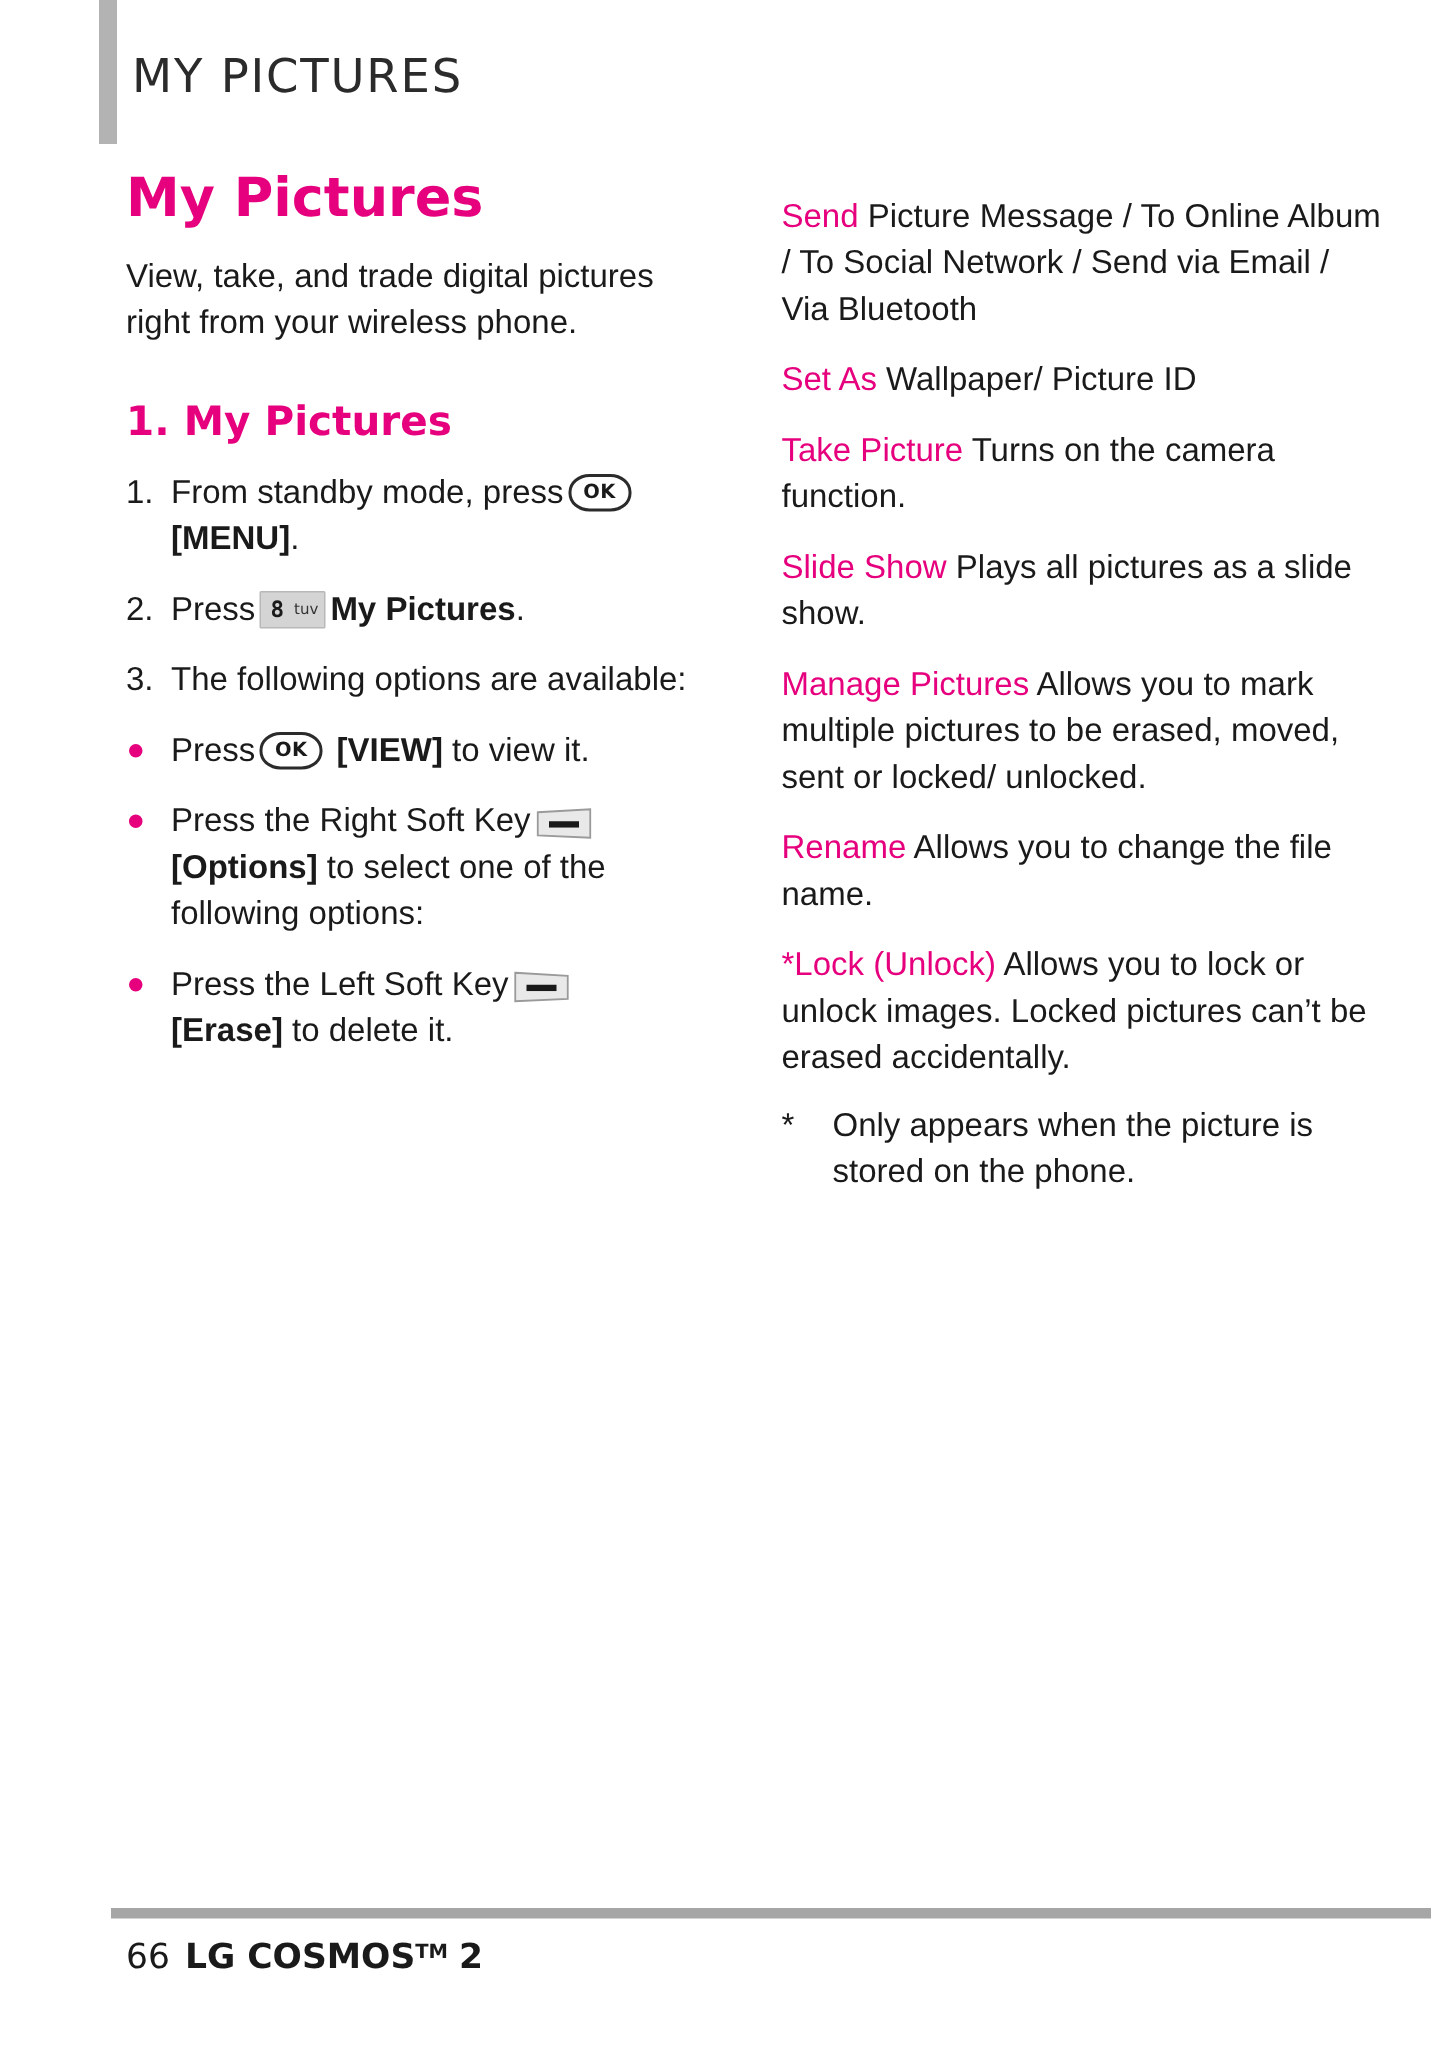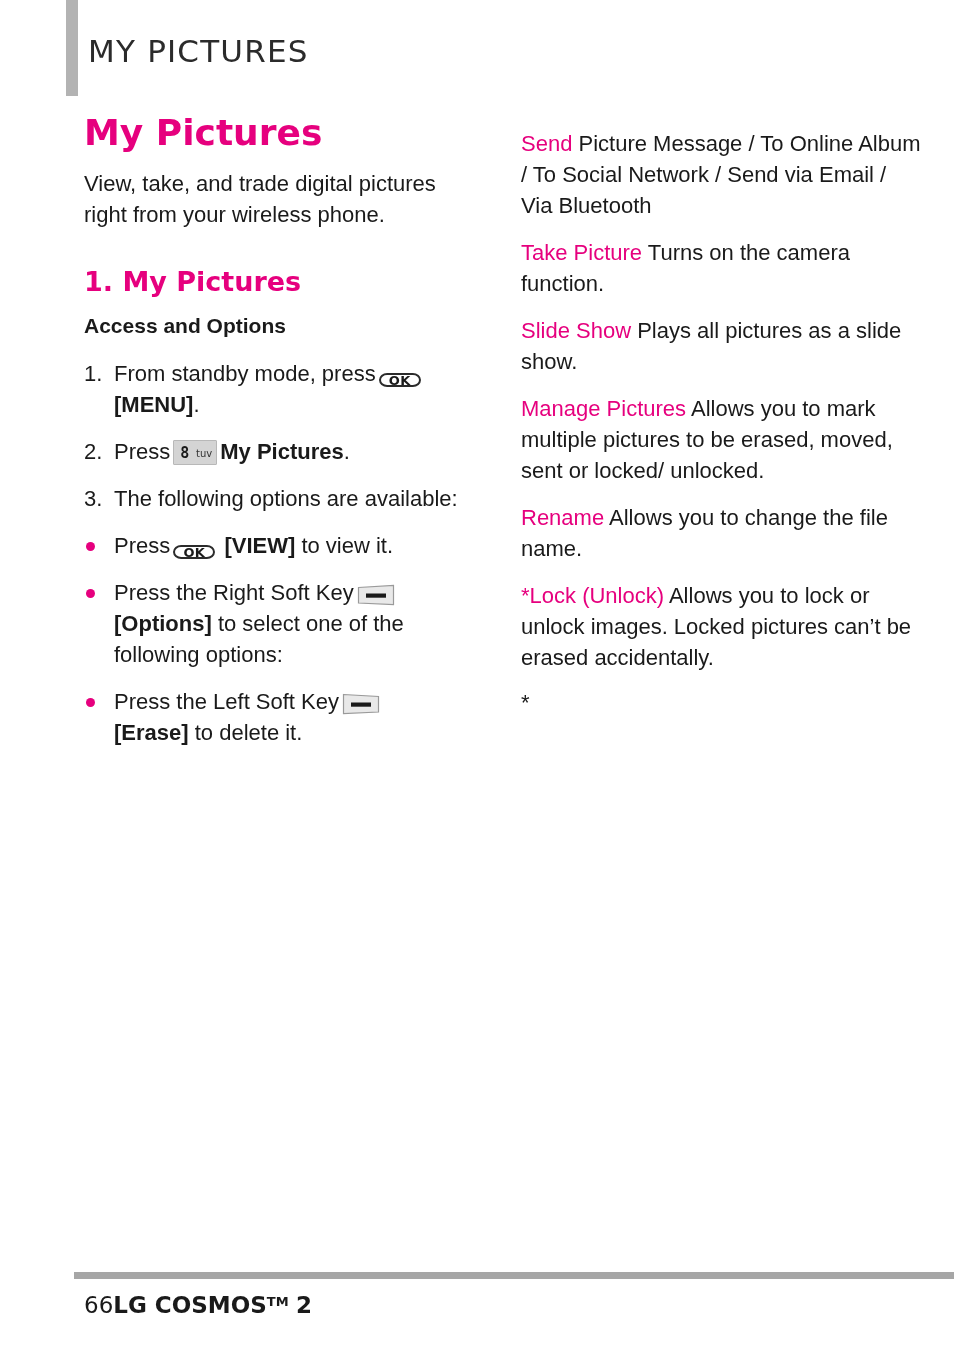--- a/index.html
+++ b/index.html
@@ -128,21 +128,21 @@
     position: absolute;
     left: 0;
     top: 0;
   }
 
   
   .key-ok {
     display: inline-block;
     vertical-align: -6px;
     width: 42px;
-    height: 14px;
+    height: 25px;
     margin: 0 3px;
     position: relative;
   }
   .key-ok .shell {
     position: absolute;
     inset: 0;
     border: 2px solid #2b2b2b;
     border-radius: 14px / 12px;
     background: #ffffff;
     box-sizing: border-box;
@@ -214,39 +214,38 @@
   }
   .footer-text {
     position: absolute;
     left: 84px;
     top: 1292px;
     font-size: 23px;
     color: #1a1a1a;
     font-family: "DejaVu Sans", sans-serif;
   }
   .footer-text .page-no { font-weight: 400; }
-  .footer-text .brand { font-weight: 700; }
+  .footer-text .brand { font-weight: 700; margin-left: 10px; }
   .footer-text .tm { font-size: 13px; vertical-align: 7px; font-weight: 700; }
   .footer-text .model { font-weight: 700; }
 </style>
 </head>
 <body>
 
 <div class="header-bar"></div>
 <div class="header-title">MY PICTURES</div>
 
 <div class="col col-left">
 
   <h1 class="h1">My Pictures</h1>
 
   <p class="intro">View, take, and trade digital pictures right from your wireless phone.</p>
 
   <h2 class="h2">1. My Pictures</h2>
 
-  <h3 class="h3">Access and Options</h3>
 
   <div class="step">
     <span class="num">1.</span>
     <span class="cont">
       <span>From standby mode, press</span><span class="key-ok"><span class="shell"></span><span class="lbl">OK</span></span><span class="b">[MENU]</span><span>.</span>
     </span>
   </div>
 
   <div class="step">
     <span class="num">2.</span>
@@ -293,37 +292,41 @@
   </div>
 
 </div>
 
 <div class="col col-right">
 
   <p class="opt">
     <span class="term">Send</span><span> Picture Message / To Online Album / To Social Network / Send via Email / Via Bluetooth</span>
   </p>
   <p class="opt">
+    <span class="term">Set As</span><span> Wallpaper/ Picture ID</span>
+  </p>
+  <p class="opt">
     <span class="term">Take Picture</span><span> Turns on the camera function.</span>
   </p>
   <p class="opt">
     <span class="term">Slide Show</span><span> Plays all pictures as a slide show.</span>
   </p>
   <p class="opt">
     <span class="term">Manage Pictures</span><span> Allows you to mark multiple pictures to be erased, moved, sent or locked/ unlocked.</span>
   </p>
   <p class="opt">
     <span class="term">Rename</span><span> Allows you to change the file name.</span>
   </p>
   <p class="opt">
     <span class="term">*Lock (Unlock)</span><span> Allows you to lock or unlock images. Locked pictures can’t be erased accidentally.</span>
   </p>
 
   <div class="footnote">
     <span class="star">*</span>
+    <span>Only appears when the picture is stored on the phone.</span>
   </div>
 
 </div>
 
 <div class="footer-rule"></div>
 <div class="footer-text">
   <span class="page-no">66</span><span class="brand">LG COSMOS</span><span class="tm">TM</span> <span class="model">2</span>
 </div>
 
 </body></html>

